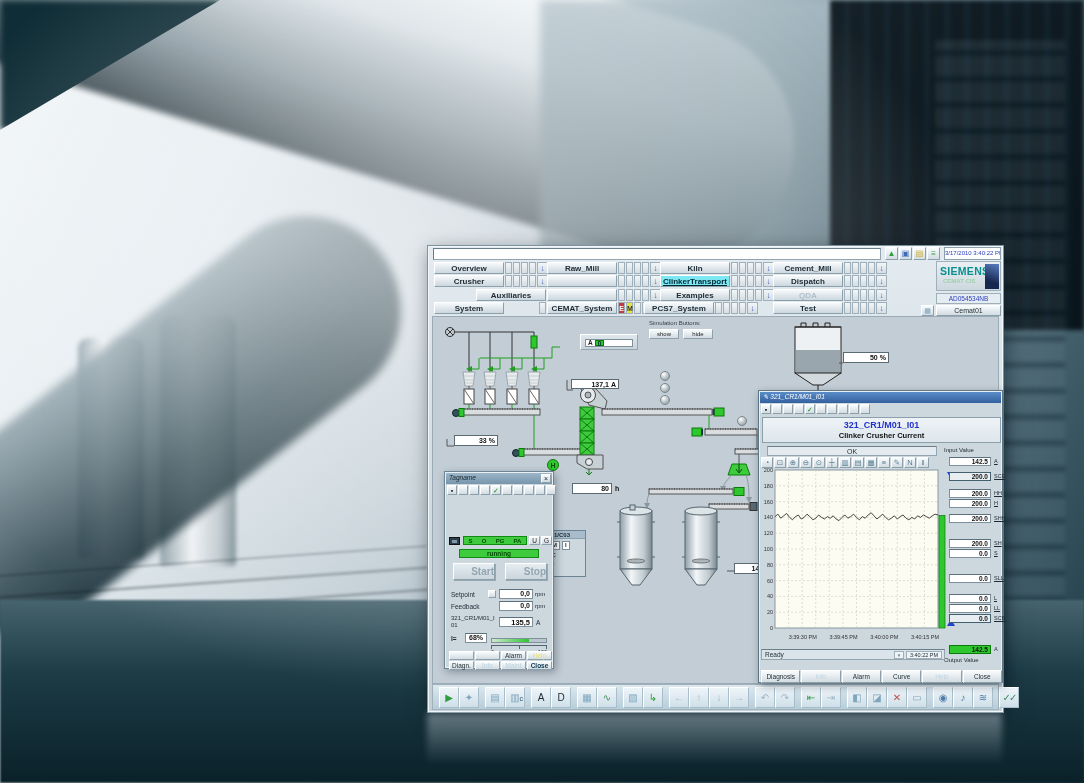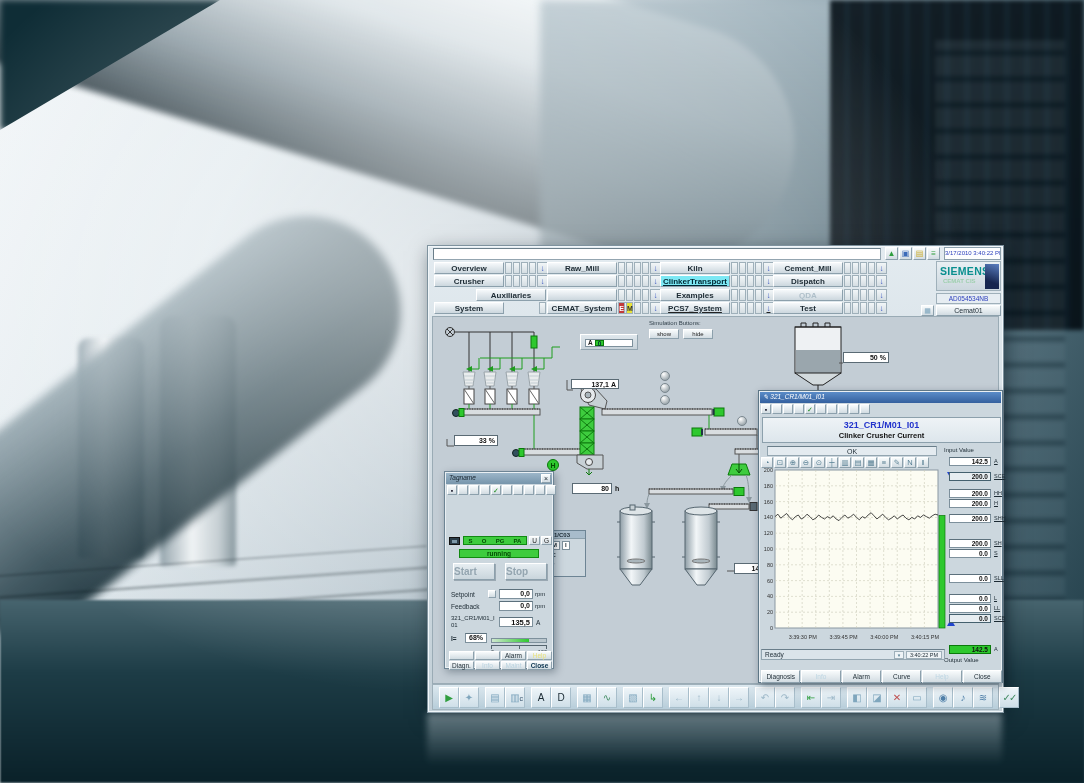--- a/index.html
+++ b/index.html
@@ -88,21 +88,21 @@
   .tcell{width:10px;height:10px;font-size:7px;line-height:9px;text-align:center;}
   .fp-tag{position:absolute;left:3px;top:25px;width:104px;height:36px;background:linear-gradient(#eef3f6,#dbe4ea);border:1px solid #8ca0ac;border-top-color:#6a7e8a;border-left-color:#6a7e8a;text-align:center;}
   .fp-tag .t1{color:#2233cc;font-weight:bold;font-size:8.5px;margin-top:5px;}
   .fp-tag .t2{color:#111;font-weight:bold;font-size:8px;margin-top:3px;}
   .fp-stat{position:absolute;left:3px;top:64px;width:104px;height:10px;}
   .fp-stat .ic{position:absolute;left:1px;top:1px;width:11px;height:8px;background:#2c3e4a;border:1px solid #111;}
   .fp-stat .ic:after{content:"";position:absolute;left:2px;top:2px;width:5px;height:3px;background:#7d98a8;}
   .grnbar{position:absolute;background:#3ecc3e;border:1px solid #118a11;color:#044d04;font-weight:bold;}
   .fp-ug{position:absolute;width:11px;height:9px;font-size:6.5px;line-height:8px;text-align:center;cursor:pointer;}
   .bigbtn{position:absolute;width:42px;height:17px;background:linear-gradient(#e6edf1,#c9d5dc);border:1px solid #8ca0ac;border-top-color:#fff;border-left-color:#fff;
-    font-size:10px;font-weight:bold;color:#94a5b0;text-align:left;line-height:16px;cursor:pointer;box-shadow:1px 1px 0 rgba(40,60,75,.3);}
+    font-size:10px;font-weight:bold;color:#94a5b0;text-align:right;line-height:16px;cursor:pointer;box-shadow:1px 1px 0 rgba(40,60,75,.3);}
   .fl{position:absolute;font-size:6.5px;color:#1c2a33;}
   .ffield{position:absolute;background:#fff;border:1px solid #7d909c;border-top-color:#5c707c;font-size:7px;font-weight:bold;color:#111;text-align:right;padding:0 2px;line-height:8px;}
   .fbtn{position:absolute;height:9px;font-size:6.5px;line-height:8px;text-align:center;cursor:pointer;color:#1c2a33;}
   .fbtn.pale{color:#b9d2df;}
   .fbtn.help{color:#e8e27a;}
   .fbtn.close{color:#0c3550;font-weight:bold;}
   .track{position:absolute;left:46px;top:166px;width:56px;height:5px;background:#b9c6cd;border:1px solid #7d909c;}
   .track .fill{position:absolute;left:0;top:0;bottom:0;width:68%;background:linear-gradient(90deg,#cfe8cf,#2ec82e);}
   .scale{position:absolute;left:46px;top:173px;width:56px;border-top:1px solid #55656f;}
   .scale i{position:absolute;top:0;width:1px;height:3px;background:#55656f;}
@@ -253,21 +253,21 @@
           <span class="ncell narrow">↓</span>
         </div>
         <div class="nrow" style="left: 226px; top: 26.6px;">
           <div class="nbtn">Examples</div>
           <span class="ncell"></span>
           <span class="ncell"></span>
           <span class="ncell"></span>
           <span class="ncell"></span>
           <span class="ncell narrow">↓</span>
         </div>
-        <div class="nrow" style="left: 226px; top: 39.9px; text-decoration: underline;">
+        <div class="nrow" style="left: 210px; top: 39.9px;">
           <div class="nbtn">PCS7_System</div>
           <span class="ncell"></span>
           <span class="ncell"></span>
           <span class="ncell"></span>
           <span class="ncell"></span>
           <span class="ncell narrow">↓</span>
         </div>
         <div class="nrow" style="left: 339px; top: 0px;">
           <div class="nbtn">Cement_Mill</div>
           <span class="ncell"></span>

